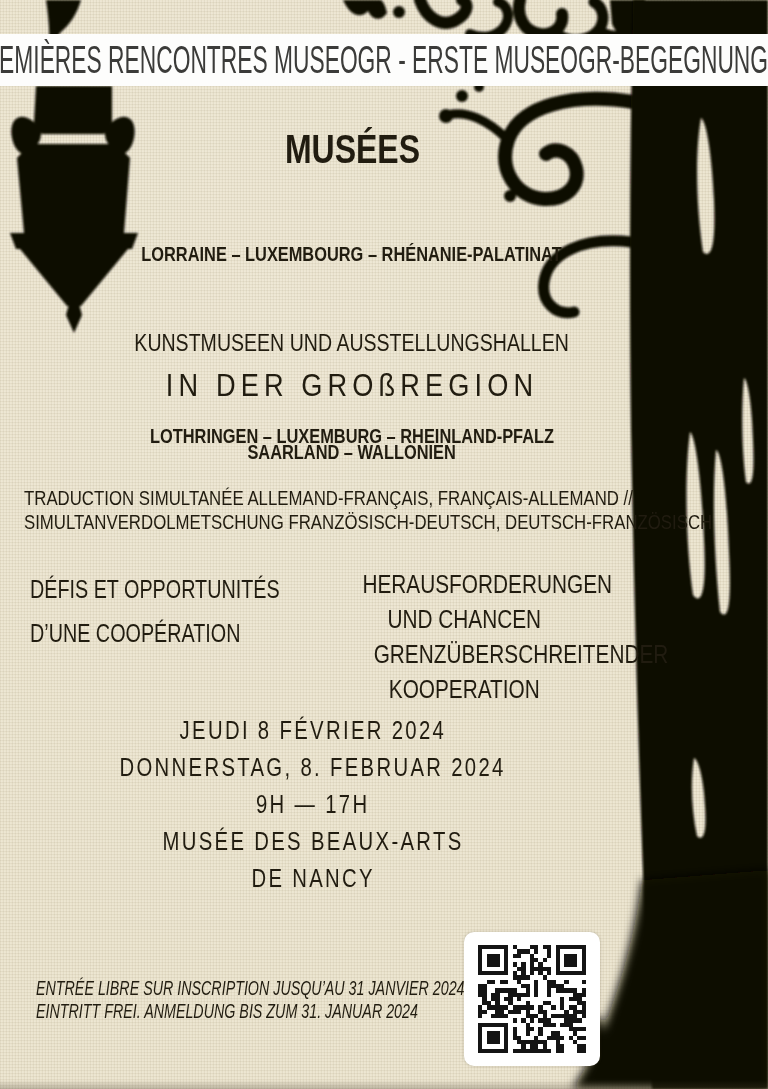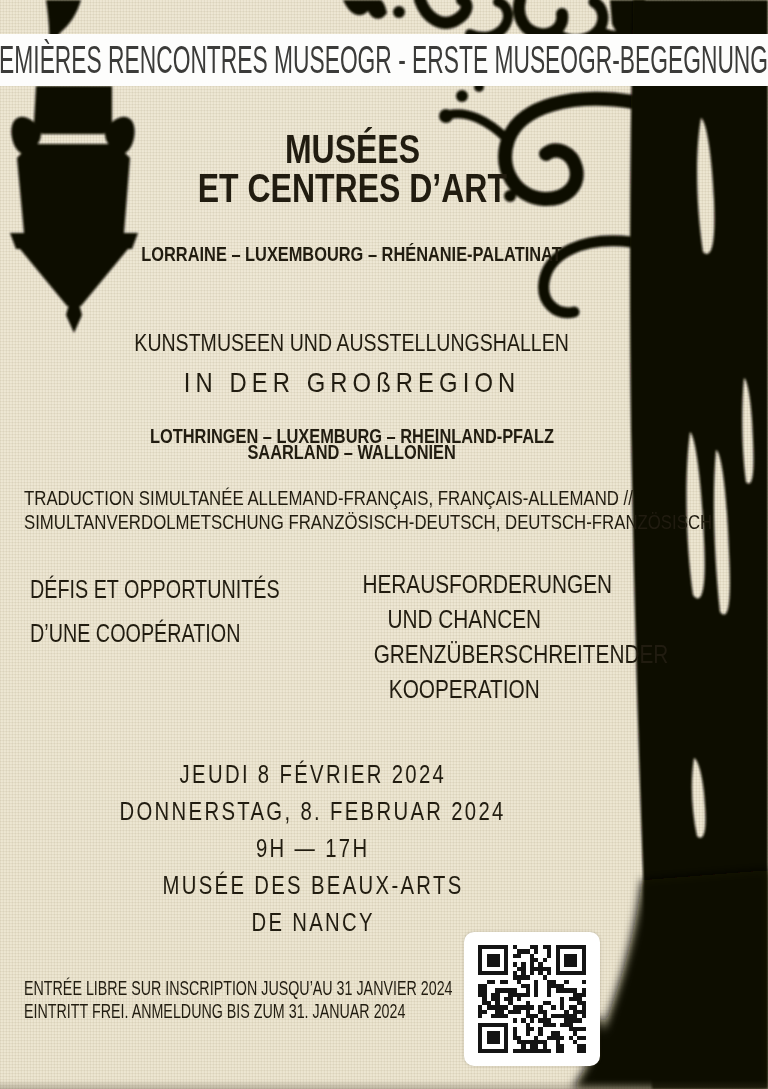--- a/index.html
+++ b/index.html
@@ -35,31 +35,31 @@
   .o-l{transform-origin:left center;}
   .o-r{transform-origin:right center;}
   .t-mus{font-size:40px;font-weight:700;}
   .t-mus .sx{transform:scaleX(0.80);}
   .t-reg{font-size:31px;letter-spacing:6px;}
   .t-reg .sx{transform:scaleX(0.90);}
   .regions{font-size:21px;font-weight:bold;}
   .regions .sx{transform:scaleX(0.78);}
   .t-kunst{font-size:23px;}
   .t-kunst .sx{transform:scaleX(0.85);}
-  .t-gross{font-size:28px;letter-spacing:6px;}
+  .t-gross{font-size:32px;letter-spacing:6px;}
   .t-gross .sx{transform:scaleX(0.85);}
   .trans{left:24px;top:486px;font-size:21px;line-height:23.5px;}
   .trans .sx{transform:scaleX(0.80);}
   .theme-fr{left:30px;top:568px;font-size:26px;line-height:43.5px;}
   .theme-fr .sx{transform:scaleX(0.76);}
   .theme-de{left:300px;top:567px;width:290px;text-align:center;font-size:26px;line-height:35px;}
   .theme-de .sx{transform:scaleX(0.80);}
-  .event{font-size:26px;letter-spacing:3px;line-height:37px;margin-top:44px;}
+  .event{font-size:26px;letter-spacing:3px;line-height:37px;}
   .event .sx{transform:scaleX(0.78);}
-  .reginfo{left:24px;top:977px;font-size:21px;line-height:22.5px;}
+  .reginfo{left:36px;top:977px;font-size:21px;line-height:22.5px;font-style:italic;}
   .reginfo .sx{transform:scaleX(0.68);}
   .qr-panel{
     position:absolute;left:464px;top:932px;width:136px;height:134px;
     background:#fff;border-radius:10px;z-index:4;
     display:flex;align-items:center;justify-content:center;
     box-shadow:0 0 3px rgba(60,50,30,0.25);
   }
   .qr-panel svg{display:block;}
   .bottom-shade{
     position:absolute;left:0;bottom:0;width:768px;height:9px;z-index:5;
@@ -135,21 +135,20 @@
       <path d="M642,880 C634,940 618,992 602,1032 C590,1060 578,1082 572,1089 L768,1089 L768,870 Z"></path>
       <path d="M600,1016 C570,1026 548,1038 540,1047 C552,1057 582,1059 606,1050 Z"></path>
     </g>
   </svg>
 
   <div class="banner">
     <span class="txt">PREMIÈRES RENCONTRES MUSEOGR - ERSTE MUSEOGR-BEGEGNUNGEN</span>
   </div>
 
   <div class="txtblock ctr t-mus" style="top:127px"><span class="sx o-c">MUSÉES</span></div>
-  <div class="txtblock ctr t-mus" style="top:166px"><span class="sx o-c">ET CENTRES D’ART</span></div>
   <div class="txtblock ctr regions" style="top:242px"><span class="sx o-c">LORRAINE – LUXEMBOURG – RHÉNANIE-PALATINAT</span></div>
 
   <div class="txtblock ctr t-kunst" style="top:330px"><span class="sx o-c">KUNSTMUSEEN UND AUSSTELLUNGSHALLEN</span></div>
   <div class="txtblock ctr t-gross" style="top:367px"><span class="sx o-c">IN DER GROßREGION</span></div>
   <div class="txtblock ctr regions" style="top:424px"><span class="sx o-c">LOTHRINGEN – LUXEMBURG – RHEINLAND-PFALZ</span></div>
   <div class="txtblock ctr regions" style="top:440px"><span class="sx o-c">SAARLAND – WALLONIEN</span></div>
 
   <div class="txtblock trans">
     <div><span class="sx o-l">TRADUCTION SIMULTANÉE ALLEMAND-FRANÇAIS, FRANÇAIS-ALLEMAND //</span></div>
     <div><span class="sx o-l">SIMULTANVERDOLMETSCHUNG FRANZÖSISCH-DEUTSCH, DEUTSCH-FRANZÖSISCH</span></div>

